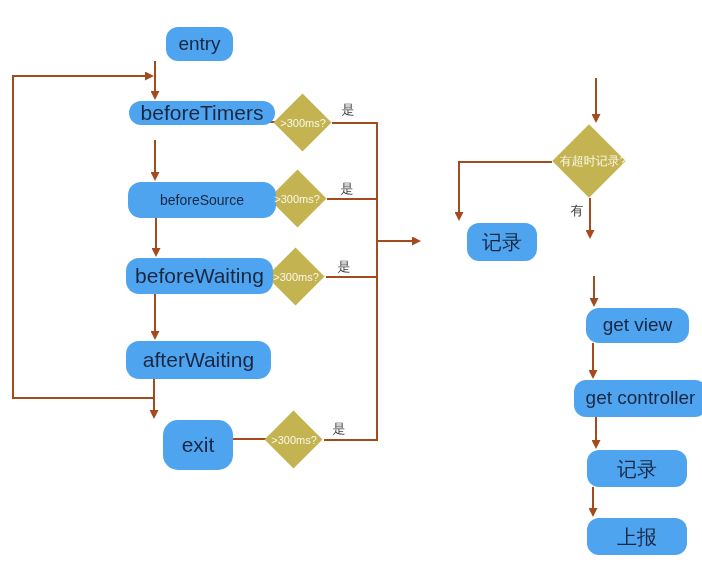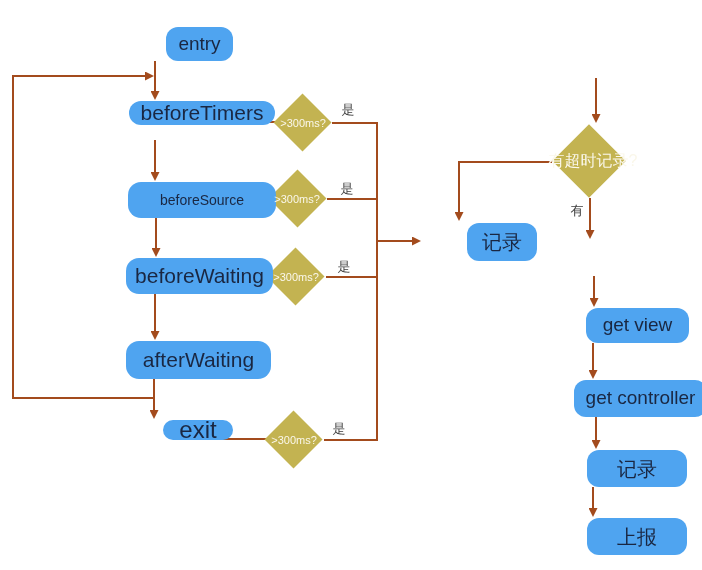--- a/index.html
+++ b/index.html
@@ -110,31 +110,31 @@
   </div>
 
   <div class="node" style="left:82px;top:258px;width:147px;height:36px;font-size:21px;">
     <span>beforeWaiting</span>
   </div>
 
   <div class="node" style="left:82px;top:341px;width:145px;height:38px;font-size:21px;">
     <span>afterWaiting</span>
   </div>
 
-  <div class="node" style="left:119px;top:420px;width:70px;height:20px;font-size:24px;">
+  <div class="node" style="left:119px;top:420px;width:70px;height:50px;font-size:21px;border-radius:15px;">
     <span>exit</span>
   </div>
 
   <div class="node small-radius" style="left:423px;top:223px;width:70px;height:38px;">
     <span>记录</span>
   </div>
 
 
 
-  <div class="node small-radius" style="left:542px;top:308px;width:103px;height:35px;font-size:19px;">
+  <div class="node small-radius" style="left:542px;top:308px;width:103px;height:35px;font-size:19px;border-radius:13px;">
     <span>get view</span>
   </div>
 
   <div class="node small-radius" style="left:530px;top:380px;width:133px;height:37px;font-size:19px;">
     <span>get controller</span>
   </div>
 
   <div class="node small-radius" style="left:543px;top:450px;width:100px;height:37px;">
     <span>记录</span>
   </div>
@@ -149,21 +149,21 @@
   <div class="diamond" style="left:277px;top:178px;width:41px;height:41px;"></div>
   <div class="diamond-label" style="left:297px;top:199px;">&gt;300ms?</div>
 
   <div class="diamond" style="left:275px;top:256px;width:41px;height:41px;"></div>
   <div class="diamond-label" style="left:296px;top:277px;">&gt;300ms?</div>
 
   <div class="diamond" style="left:273px;top:419px;width:41px;height:41px;"></div>
   <div class="diamond-label" style="left:294px;top:440px;">&gt;300ms?</div>
 
   <div class="diamond" style="left:563px;top:135px;width:52px;height:52px;"></div>
-  <div class="diamond-label" style="left:589px;top:161px;font-size:16px;padding-left:8px;">有超时记录?</div>
+  <div class="diamond-label" style="left:589px;top:161px;font-size:12px;padding-left:8px;">有超时记录?</div>
 
   <div class="edge-label" style="left:348px;top:110px;">是</div>
   <div class="edge-label" style="left:347px;top:189px;">是</div>
   <div class="edge-label" style="left:344px;top:267px;">是</div>
   <div class="edge-label" style="left:339px;top:429px;">是</div>
   <div class="edge-label" style="left:577px;top:211px;">有</div>
 
 </div>
 
 </body></html>

